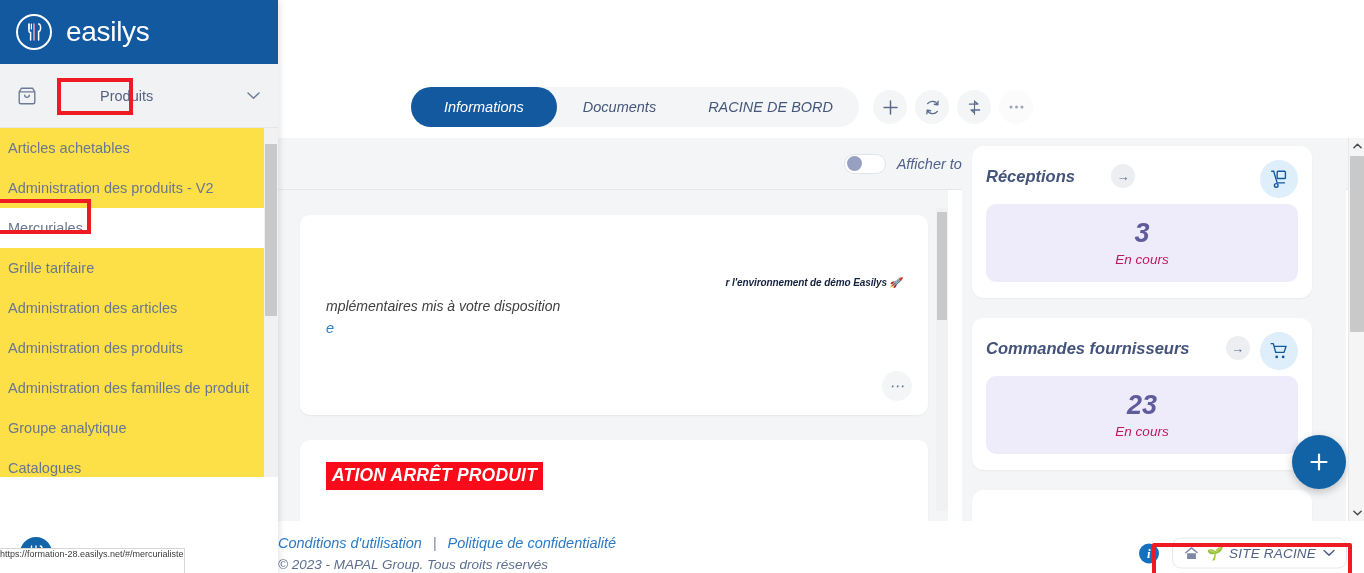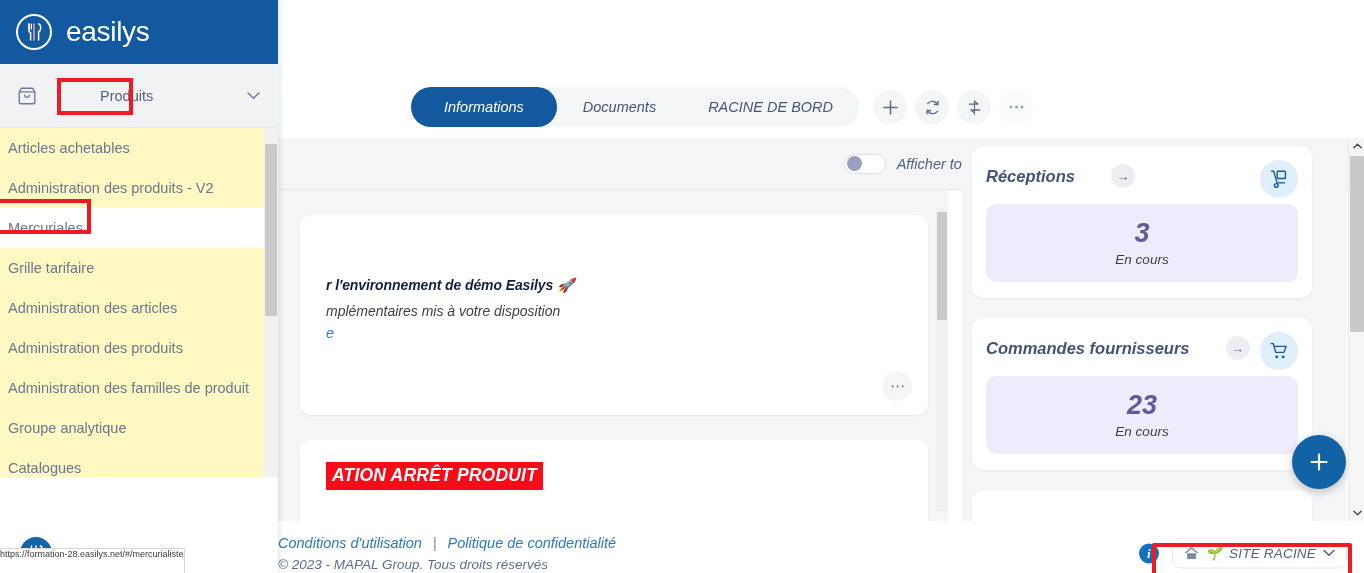--- a/index.html
+++ b/index.html
@@ -73,21 +73,21 @@
     overflow: hidden;
   }
   .card {
     background: #ffffff; border-radius: 10px;
     margin: 25px 20px 0 22px;
     position: relative;
     box-shadow: 0 1px 2px rgba(20,30,60,.06);
   }
   .card-a { height: 200px; padding: 62px 26px 0 26px; }
   .card-b { height: 150px; padding: 22px 26px 0 26px; }
-  .promo-title { font-size: 14px; font-weight: bold; color: #14213d; letter-spacing:-.1px; }
+  .promo-title { font-size: 10px; font-weight: bold; color: #14213d; letter-spacing:-.1px;text-align:right; }
   .promo-sub { font-size: 14px; color: #404040; margin-top: 10px; }
   .promo-sub2 { font-size: 14.5px; color: #2b7fc4; margin-top: 6px; }
   .card-menu {
     position: absolute; right: 16px; bottom: 14px;
     width: 30px; height: 30px; border-radius: 50%;
     background: #f4f5f7; color: #5a6b8c;
     display: flex; align-items: center; justify-content: center;
     font-size: 15px; letter-spacing: 1px; cursor: pointer;
   }
   .alert-band {
@@ -136,21 +136,21 @@
     cursor: pointer;
   }
   .metric {
     margin-top: 16px;
     background: #eeecfa; border-radius: 10px;
     height: 78px;
     display: flex; flex-direction: column; align-items: center; justify-content: center;
     cursor: pointer;
   }
   .metric-num { font-size: 27px; font-weight: bold; color: #5f5b9c; line-height: 1.05; }
-  .metric-lbl { font-size: 13.5px; color: #404040; margin-top: 4px; }
+  .metric-lbl { font-size: 13.5px; color: #be185d; margin-top: 4px; }
   .widget-stub { height: 40px; }
 
   
   .fab {
     position: absolute; right: 18px; bottom: 96px;
     width: 54px; height: 54px; border-radius: 50%;
     background: #1263a6; color: #fff;
     display: flex; align-items: center; justify-content: center;
     font-size: 30px; font-weight: 300; line-height: 1;
     box-shadow: 0 3px 8px rgba(0,0,0,.22); cursor: pointer;
@@ -234,21 +234,21 @@
     position: relative; cursor: pointer;
     border-bottom: 1px solid #e5e6ea;
     gap: 44px;
   }
   .sb-top-label {
     font-size: 14.5px; color: #55627f; margin-left: 18px;
   }
   .sb-chev { position: absolute; right: 18px; color: #6e7a96; font-size: 13px; }
 
   .sb-list {
-    background: #fef9c3;
+    background: #fde047;
     height: 349px;
     overflow: hidden;
     position: relative;
   }
   .sb-item {
     height: 40px; display: flex; align-items: center;
     padding-left: 8px; font-size: 14.5px; color: #6a7790;
     cursor: pointer;
   }
   .sb-item.active { background: #ffffff; }

